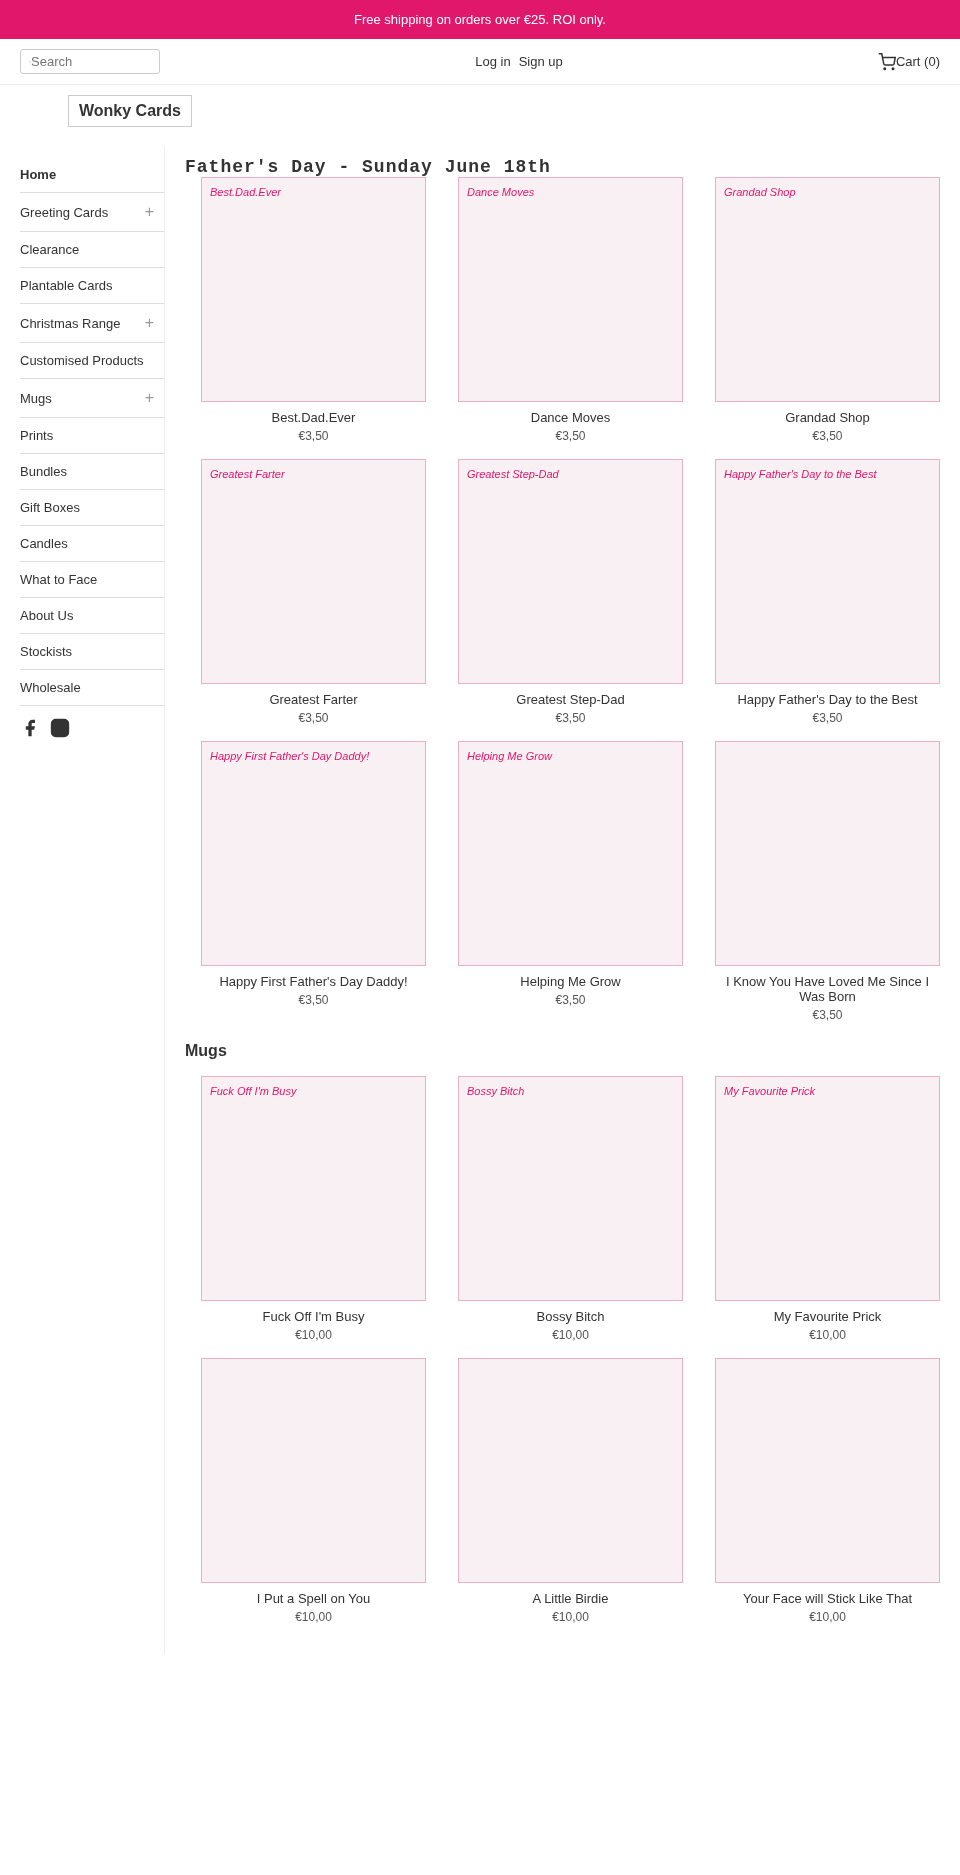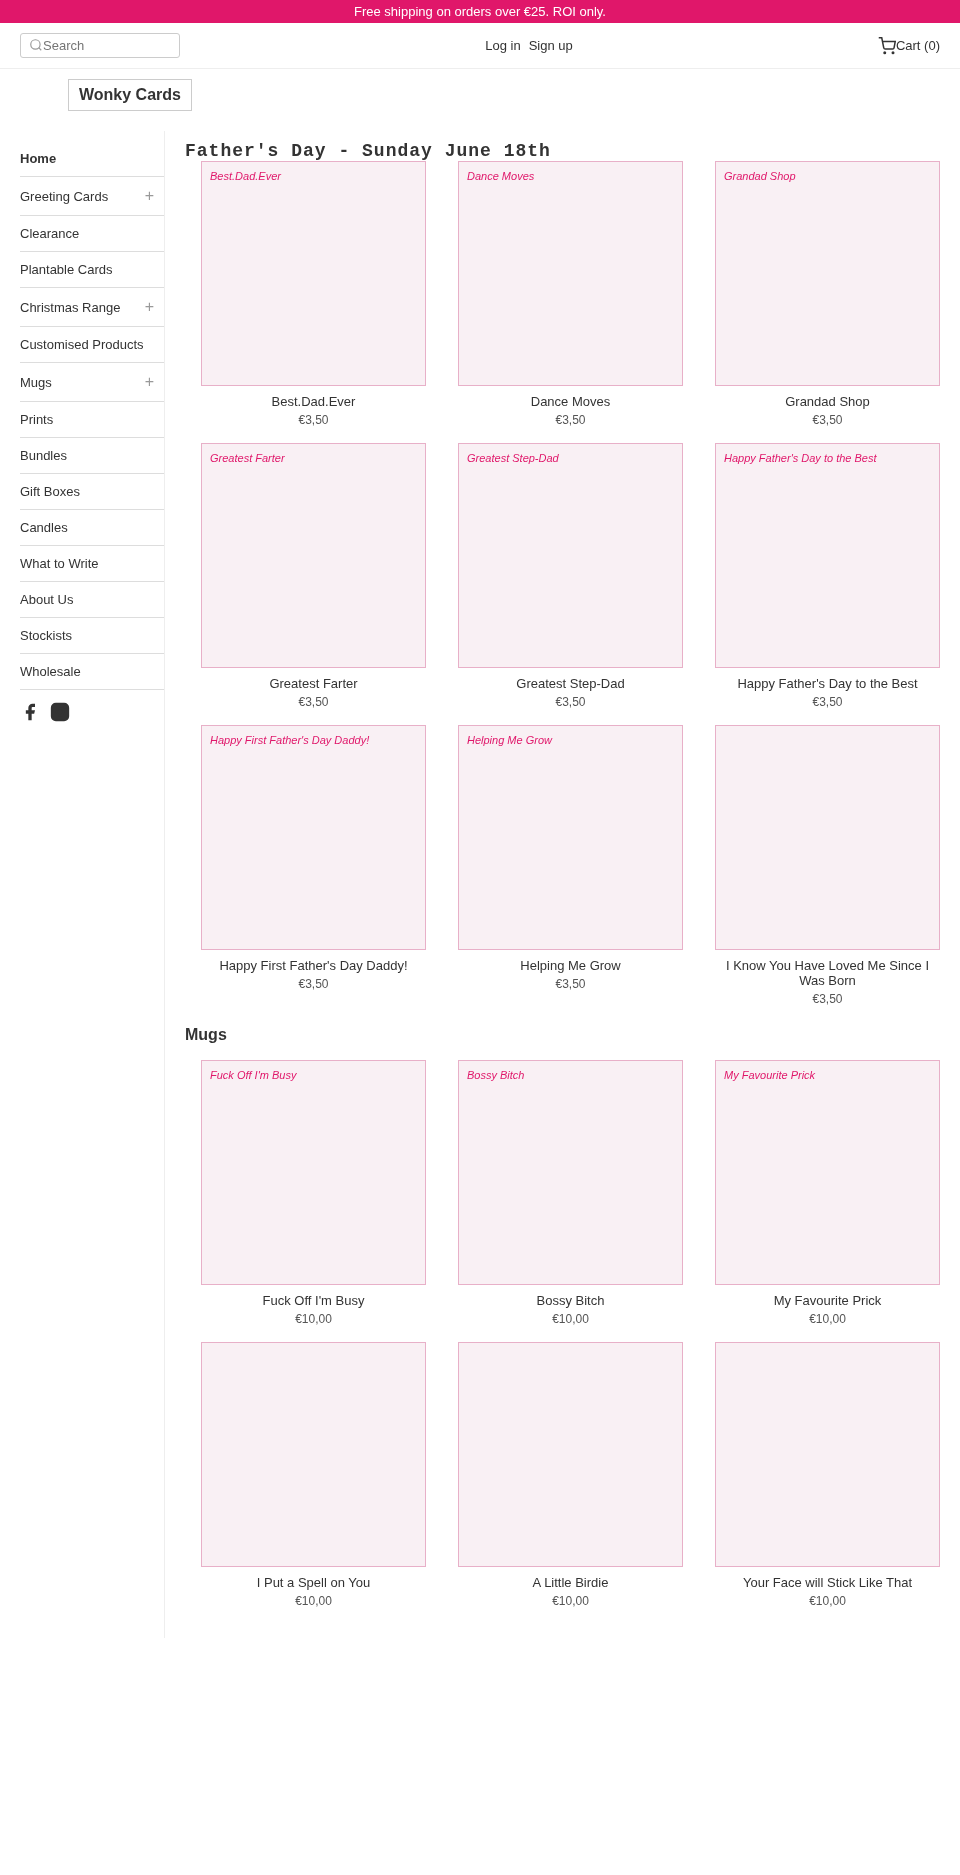--- a/index.html
+++ b/index.html
@@ -3,44 +3,44 @@
   <meta charset="utf-8">
   <style>
     * { box-sizing: border-box; margin: 0; padding: 0; }
     body { font-family: Arial, sans-serif; font-size: 14px; color: #333; background: #fff; width: 960px; }
 
     
     .top-banner {
       background: #e0176a;
       color: #fff;
       text-align: center;
-      padding: 4px;
+      padding: 12px;
       font-size: 13px;
     }
 
     
     .header {
       display: flex;
       align-items: center;
       padding: 10px 20px;
       border-bottom: 1px solid #eee;
       justify-content: space-between;
     }
     .header-left {
       display: flex;
       align-items: center;
       gap: 8px;
     }
     .search-form {
       display: flex;
-      align-items: flex-start;
+      align-items: flex-end;
       border: 1px solid #ccc;
       padding: 4px 8px;
       border-radius: 3px;
-      width: 160px;
+      width: 140px;
     }
     .search-form input {
       border: none;
       outline: none;
       font-size: 13px;
       width: 120px;
     }
     .header-nav {
       display: flex;
       gap: 8px;
@@ -257,21 +257,21 @@
     <div class="sidebar-item">
       <span>Bundles</span>
     </div>
     <div class="sidebar-item">
       <span>Gift Boxes</span>
     </div>
     <div class="sidebar-item">
       <span>Candles</span>
     </div>
     <div class="sidebar-item">
-      <span>What to Write</span>
+      <span>What to Face</span>
     </div>
     <div class="sidebar-item">
       <span>About Us</span>
     </div>
     <div class="sidebar-item">
       <span>Stockists</span>
     </div>
     <div class="sidebar-item">
       <span>Wholesale</span>
     </div>

